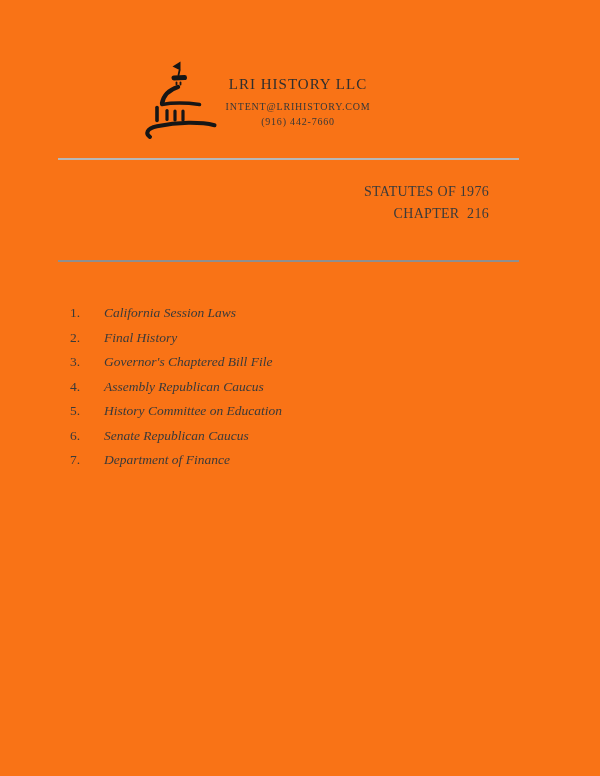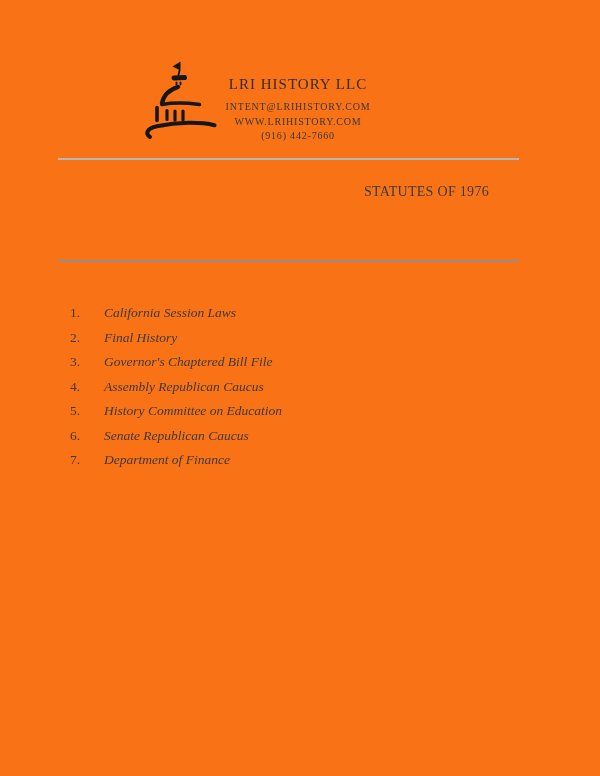--- a/index.html
+++ b/index.html
@@ -133,29 +133,29 @@
     <path class="sketch" d="M24,53.5 L24,62.5" stroke-width="3.2"></path>
     <path class="sketch" d="M32,54 L32,63" stroke-width="3.2"></path>
     <path class="sketch" d="M40,54 L40,63" stroke-width="3.2"></path>
 
     <path class="sketch" d="M7,80 C2.5,77 3,71.5 14,69.2 C35,64.8 58,65 71.5,68.2" stroke-width="4"></path>
   </svg>
 
   <div class="header-text">
     <div class="company-name">LRI HISTORY LLC</div>
     <div class="contact-line">INTENT@LRIHISTORY.COM</div>
-    <div class="contact-line">WWW.LRIHISTORY.COM</div>
     <div class="contact-line">(916) 442-7660</div>
   </div>
 
   <div class="rule rule-top"></div>
   <div class="rule rule-bottom"></div>
 
   <div class="reference">
     <div class="reference-line">STATUTES OF 1976</div>
+    <div class="reference-line">CHAPTER  216</div>
   </div>
 
 
   <div class="toc-list">
     <div class="toc-row">
       <span class="toc-num">1.</span>
       <span class="toc-label">California Session Laws</span>
     </div>
     <div class="toc-row">
       <span class="toc-num">2.</span>

